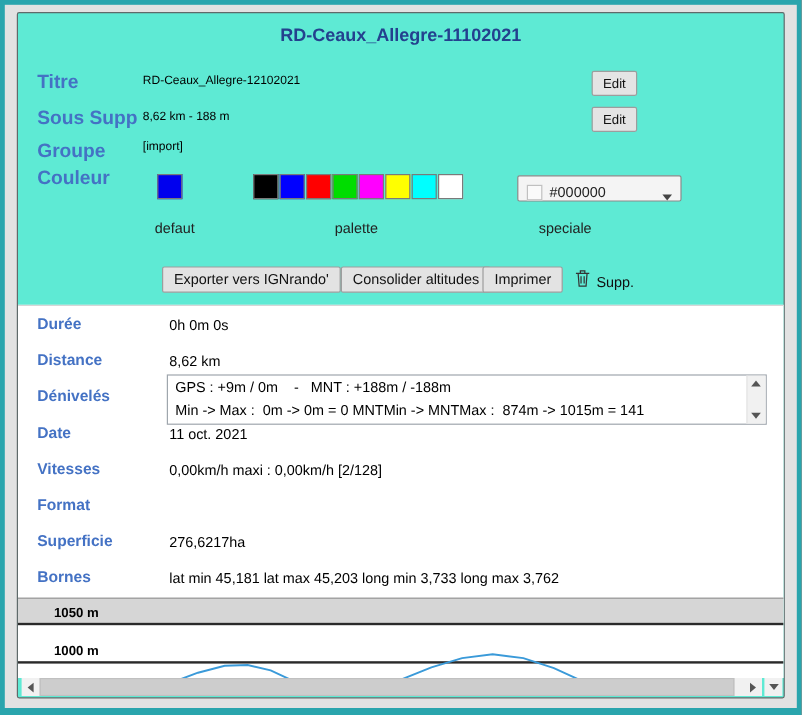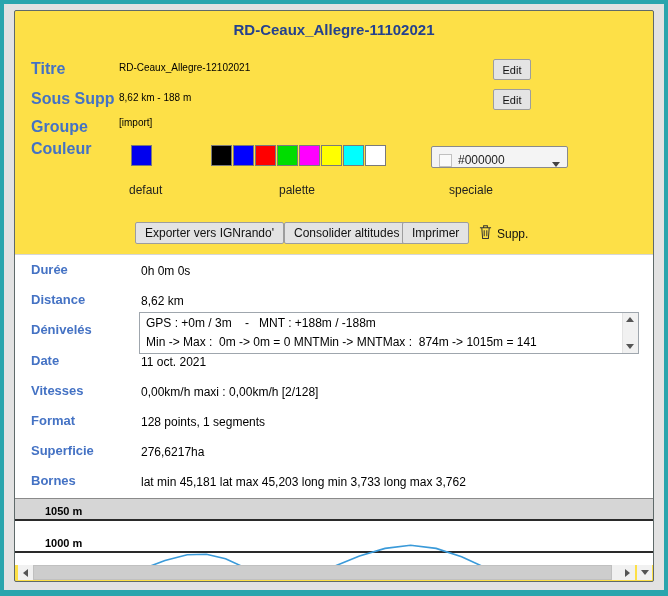--- a/index.html
+++ b/index.html
@@ -1,19 +1,19 @@
 <!DOCTYPE html>
 <html style="--teal: #2aa5ad; --label-blue: #4472c4; --title-blue: #24418e;"><head>
 <meta charset="utf-8">
 <style>
   html,body{margin:0;padding:0;background:#888;}
   .screen{position:relative;width:668px;height:596px;background:var(--teal,#2aa5ad);
           font-family:"Liberation Sans",sans-serif;overflow:hidden;}
   .window{position:absolute;left:4px;top:4px;right:4px;bottom:6px;background:#e2e2e2;}
-  .panel{position:absolute;left:10px;top:6px;right:10px;bottom:8px;background:#fde047;
+  .panel{position:absolute;left:10px;top:6px;right:10px;bottom:8px;background:#5eead4;
          border:1px solid #5f6a6a;border-radius:2px;}
 
   .dlg-title{position:absolute;top:10px;left:0;right:0;text-align:center;
              font-size:15px;font-weight:bold;color:var(--title-blue,#24418e);}
 
   .flabel{position:absolute;left:16px;font-size:16px;font-weight:bold;color:var(--label-blue,#4472c4);}
   .topval{position:absolute;left:104px;font-size:10px;color:#000;}
   .edit-btn{position:absolute;left:478px;width:38px;height:21px;background:#e4e4e4;
             border:1px solid #9d9d9d;border-radius:2px;font-size:11px;font-family:inherit;color:#111;}
 
@@ -118,40 +118,39 @@
 
       <div class="info">
         <span class="ilabel" style="top:7px">Durée</span>
         <span class="ival" style="top:9px">0h 0m 0s</span>
 
         <span class="ilabel" style="top:37px">Distance</span>
         <span class="ival" style="top:39px">8,62 km</span>
 
         <span class="ilabel" style="top:67px">Dénivelés</span>
         <div class="den-box">
-          <div class="dline">GPS : +0m / 3m    -   MNT : +188m / -188m</div>
+          <div class="dline">GPS : +9m / 0m    -   MNT : +188m / -188m</div>
           <div class="dline">Min -&gt; Max :  0m -&gt; 0m = 0 MNTMin -&gt; MNTMax :  874m -&gt; 1015m = 141</div>
           <div class="vsb">
             <div class="sbtn" style="top:0">
                 <span class="tri-up"></span>
               </div>
             <div class="sbtn" style="bottom:0">
                 <span class="tri-dn"></span>
               </div>
           </div>
         </div>
 
         <span class="ilabel" style="top:98px">Date</span>
         <span class="ival" style="top:100px">11 oct. 2021</span>
 
         <span class="ilabel" style="top:128px">Vitesses</span>
         <span class="ival" style="top:130px">0,00km/h maxi : 0,00km/h [2/128]</span>
 
         <span class="ilabel" style="top:158px">Format</span>
-        <span class="ival" style="top:160px">128 points, 1 segments</span>
 
         <span class="ilabel" style="top:188px">Superficie</span>
         <span class="ival" style="top:190px">276,6217ha</span>
 
         <span class="ilabel" style="top:218px">Bornes</span>
         <span class="ival" style="top:220px">lat min 45,181 lat max 45,203 long min 3,733 long max 3,762</span>
       </div>
 
       <div class="chart">
         <div class="band"></div>

